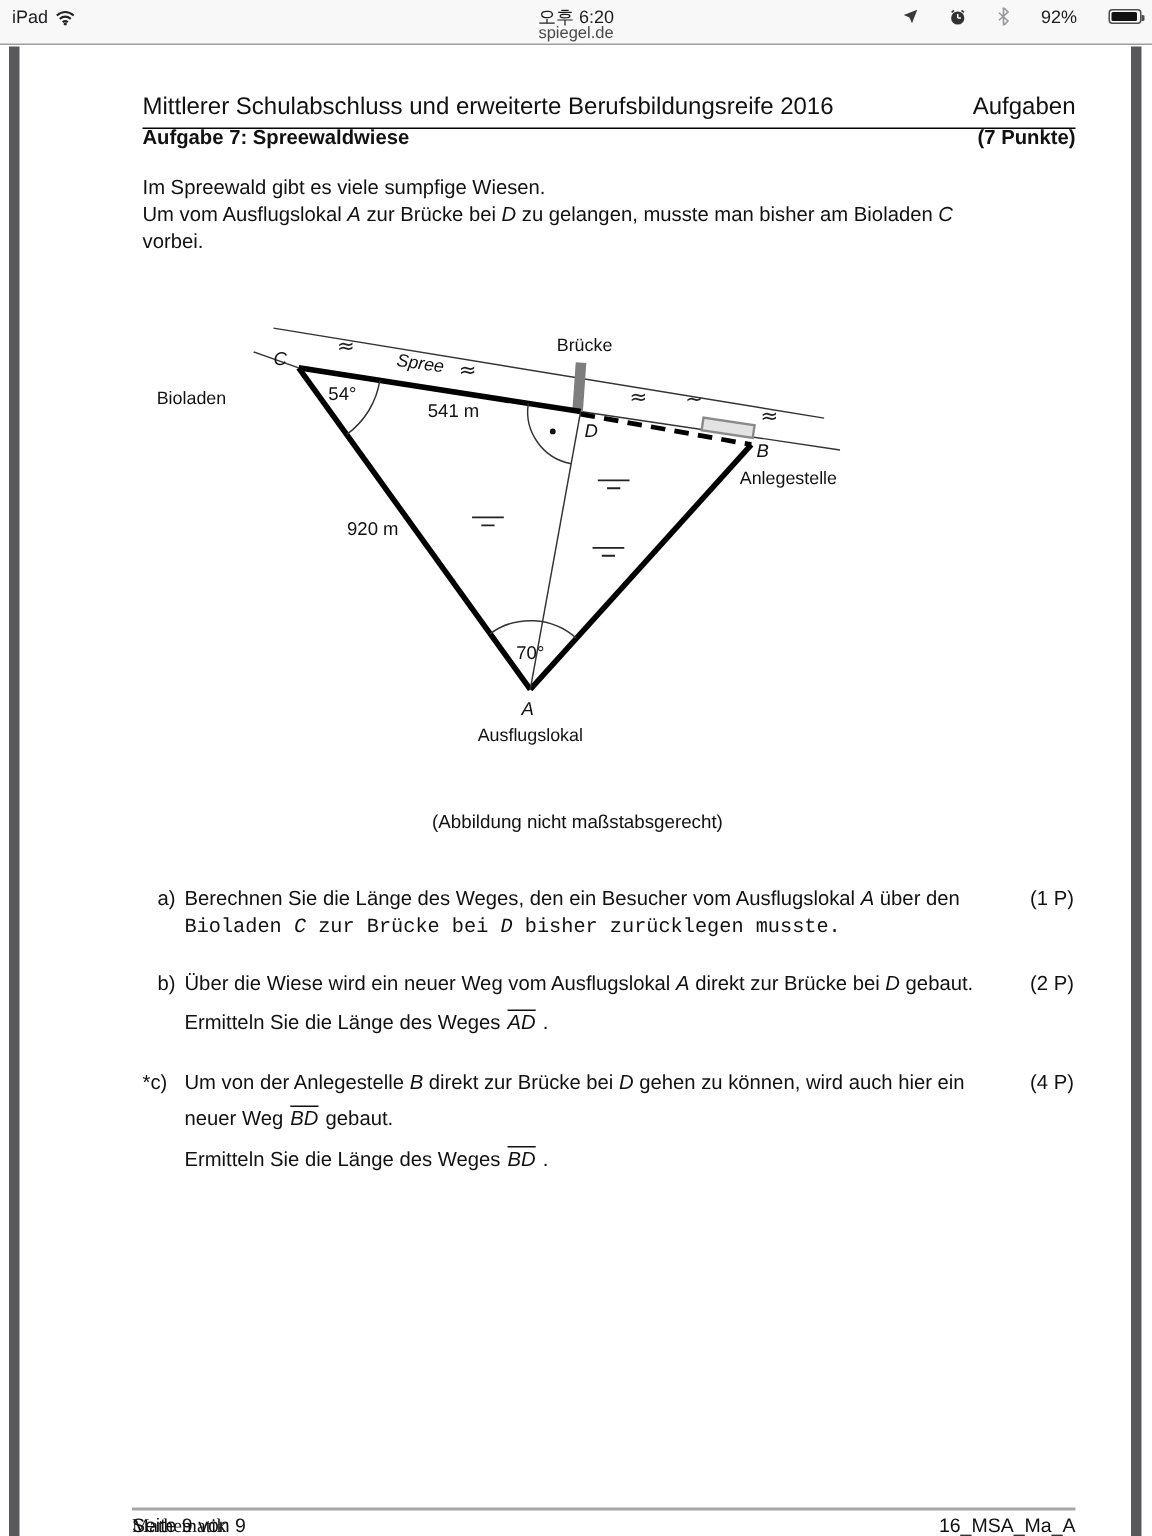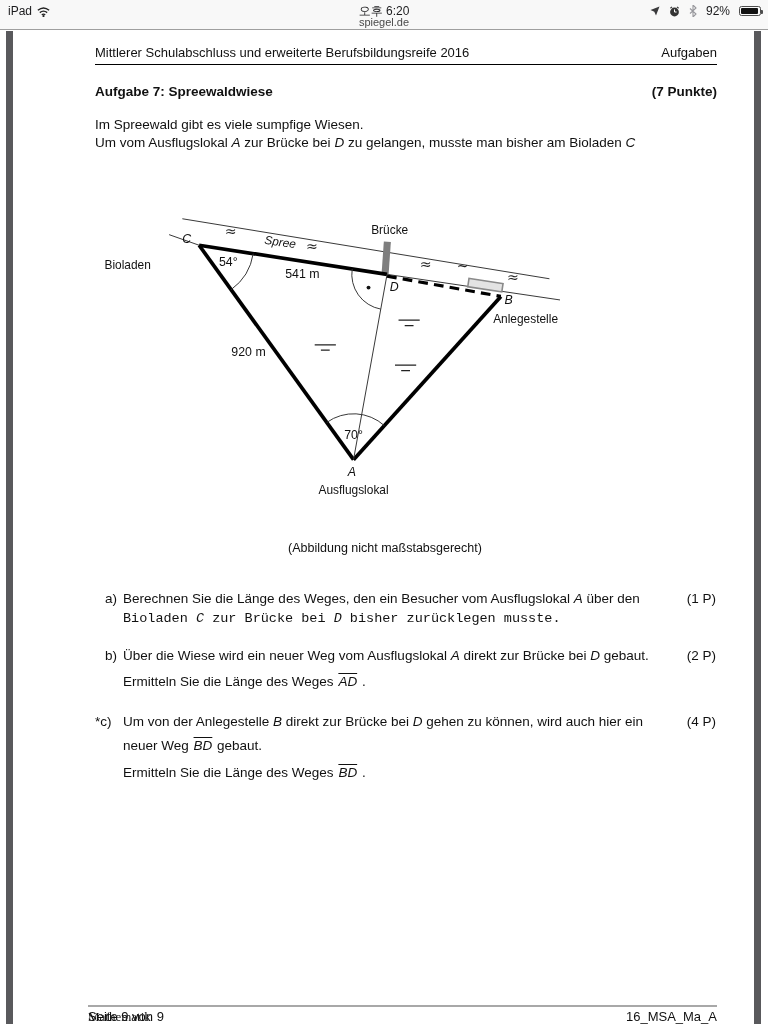--- a/index.html
+++ b/index.html
@@ -10,30 +10,30 @@
   }
   
   #status-bar{
     position:absolute;left:0;top:0;width:768px;height:30px;
     background:#f8f8f8;border-bottom:1px solid #9f9f9f;box-sizing:border-box;
     font-size:12px;color:#1c1c1e;
   }
   #sb-left{position:absolute;left:8px;top:4px;display:flex;align-items:center;gap:5px;}
   #sb-center-time{position:absolute;left:0;right:0;top:3px;text-align:center;font-size:12px;}
   #sb-center-site{position:absolute;left:0;right:0;top:16px;text-align:center;font-size:11px;color:#4a4a4a;}
-  #sb-right{position:absolute;right:7px;top:4px;display:flex;align-items:center;gap:9px;}
+  #sb-right{position:absolute;right:7px;top:4px;display:flex;align-items:center;gap:21px;}
   .batt{position:relative;width:22px;height:10px;border:1px solid #4d4d4d;border-radius:2.5px;box-sizing:border-box;}
   .batt-fill{position:absolute;left:1px;top:1px;bottom:1px;width:17px;background:#111;border-radius:1px;}
   .batt-tip{position:absolute;right:-3px;top:2.5px;width:2px;height:4px;background:#4d4d4d;border-radius:0 1px 1px 0;}
   
   .edge-bar{position:absolute;top:31px;bottom:0;width:7px;background:#59595c;}
   #edge-left{left:6px;} #edge-right{left:754px;}
   
-  #doc-header{position:absolute;left:95px;top:45px;width:622px;display:flex;justify-content:space-between;
-    font-size:13px;border-bottom:1.5px solid #000;padding-bottom:4px;}
+  #doc-header{position:absolute;left:95px;top:63px;width:622px;display:flex;justify-content:space-between;
+    font-size:16px;border-bottom:1.5px solid #000;padding-bottom:4px;}
   #task-header{position:absolute;left:95px;top:84px;width:622px;display:flex;justify-content:space-between;
     font-size:13.5px;font-weight:bold;}
   #intro{position:absolute;left:95px;top:116px;width:630px;font-size:13.5px;line-height:18px;}
   .ovl{font-style:italic;text-decoration:overline;padding:0 1px;}
   #fig-caption{position:absolute;left:95px;top:541px;width:580px;text-align:center;font-size:12.5px;}
   .q{position:absolute;left:105px;width:612px;font-size:13.5px;line-height:20px;}
   .q-label{position:absolute;left:0;top:0;}
   #q-c .q-label{left:-10px;}
   .q-points{position:absolute;right:1px;top:0;}
   .q-line{position:absolute;left:18px;white-space:nowrap;}
@@ -97,20 +97,21 @@
 </div>
 
 <div id="task-header">
   <span>Aufgabe 7: Spreewaldwiese</span>
   <span>(7 Punkte)</span>
 </div>
 
 <div id="intro">
   <div>Im Spreewald gibt es viele sumpfige Wiesen.</div>
   <div><span>Um vom Ausflugslokal </span><span style="font-style: italic;">A</span><span> zur Brücke bei </span><span style="font-style: italic;">D</span><span> zu gelangen, musste man bisher am Bioladen </span><span style="font-style: italic;">C</span></div>
+  <div>vorbei.</div>
 </div>
 
 <svg id="figure" width="600" height="335" viewBox="80 192 680 335">
 
   <path class="thin" d="M196 200 L612 268"></path>
   <path class="thin" d="M181 218 L215 230"></path>
   <path class="thin" d="M428 263 L624 292"></path>
 
   <rect x="423" y="226" width="8" height="38" fill="#7e7e7e" transform="rotate(4 427 245)"></rect>
 

